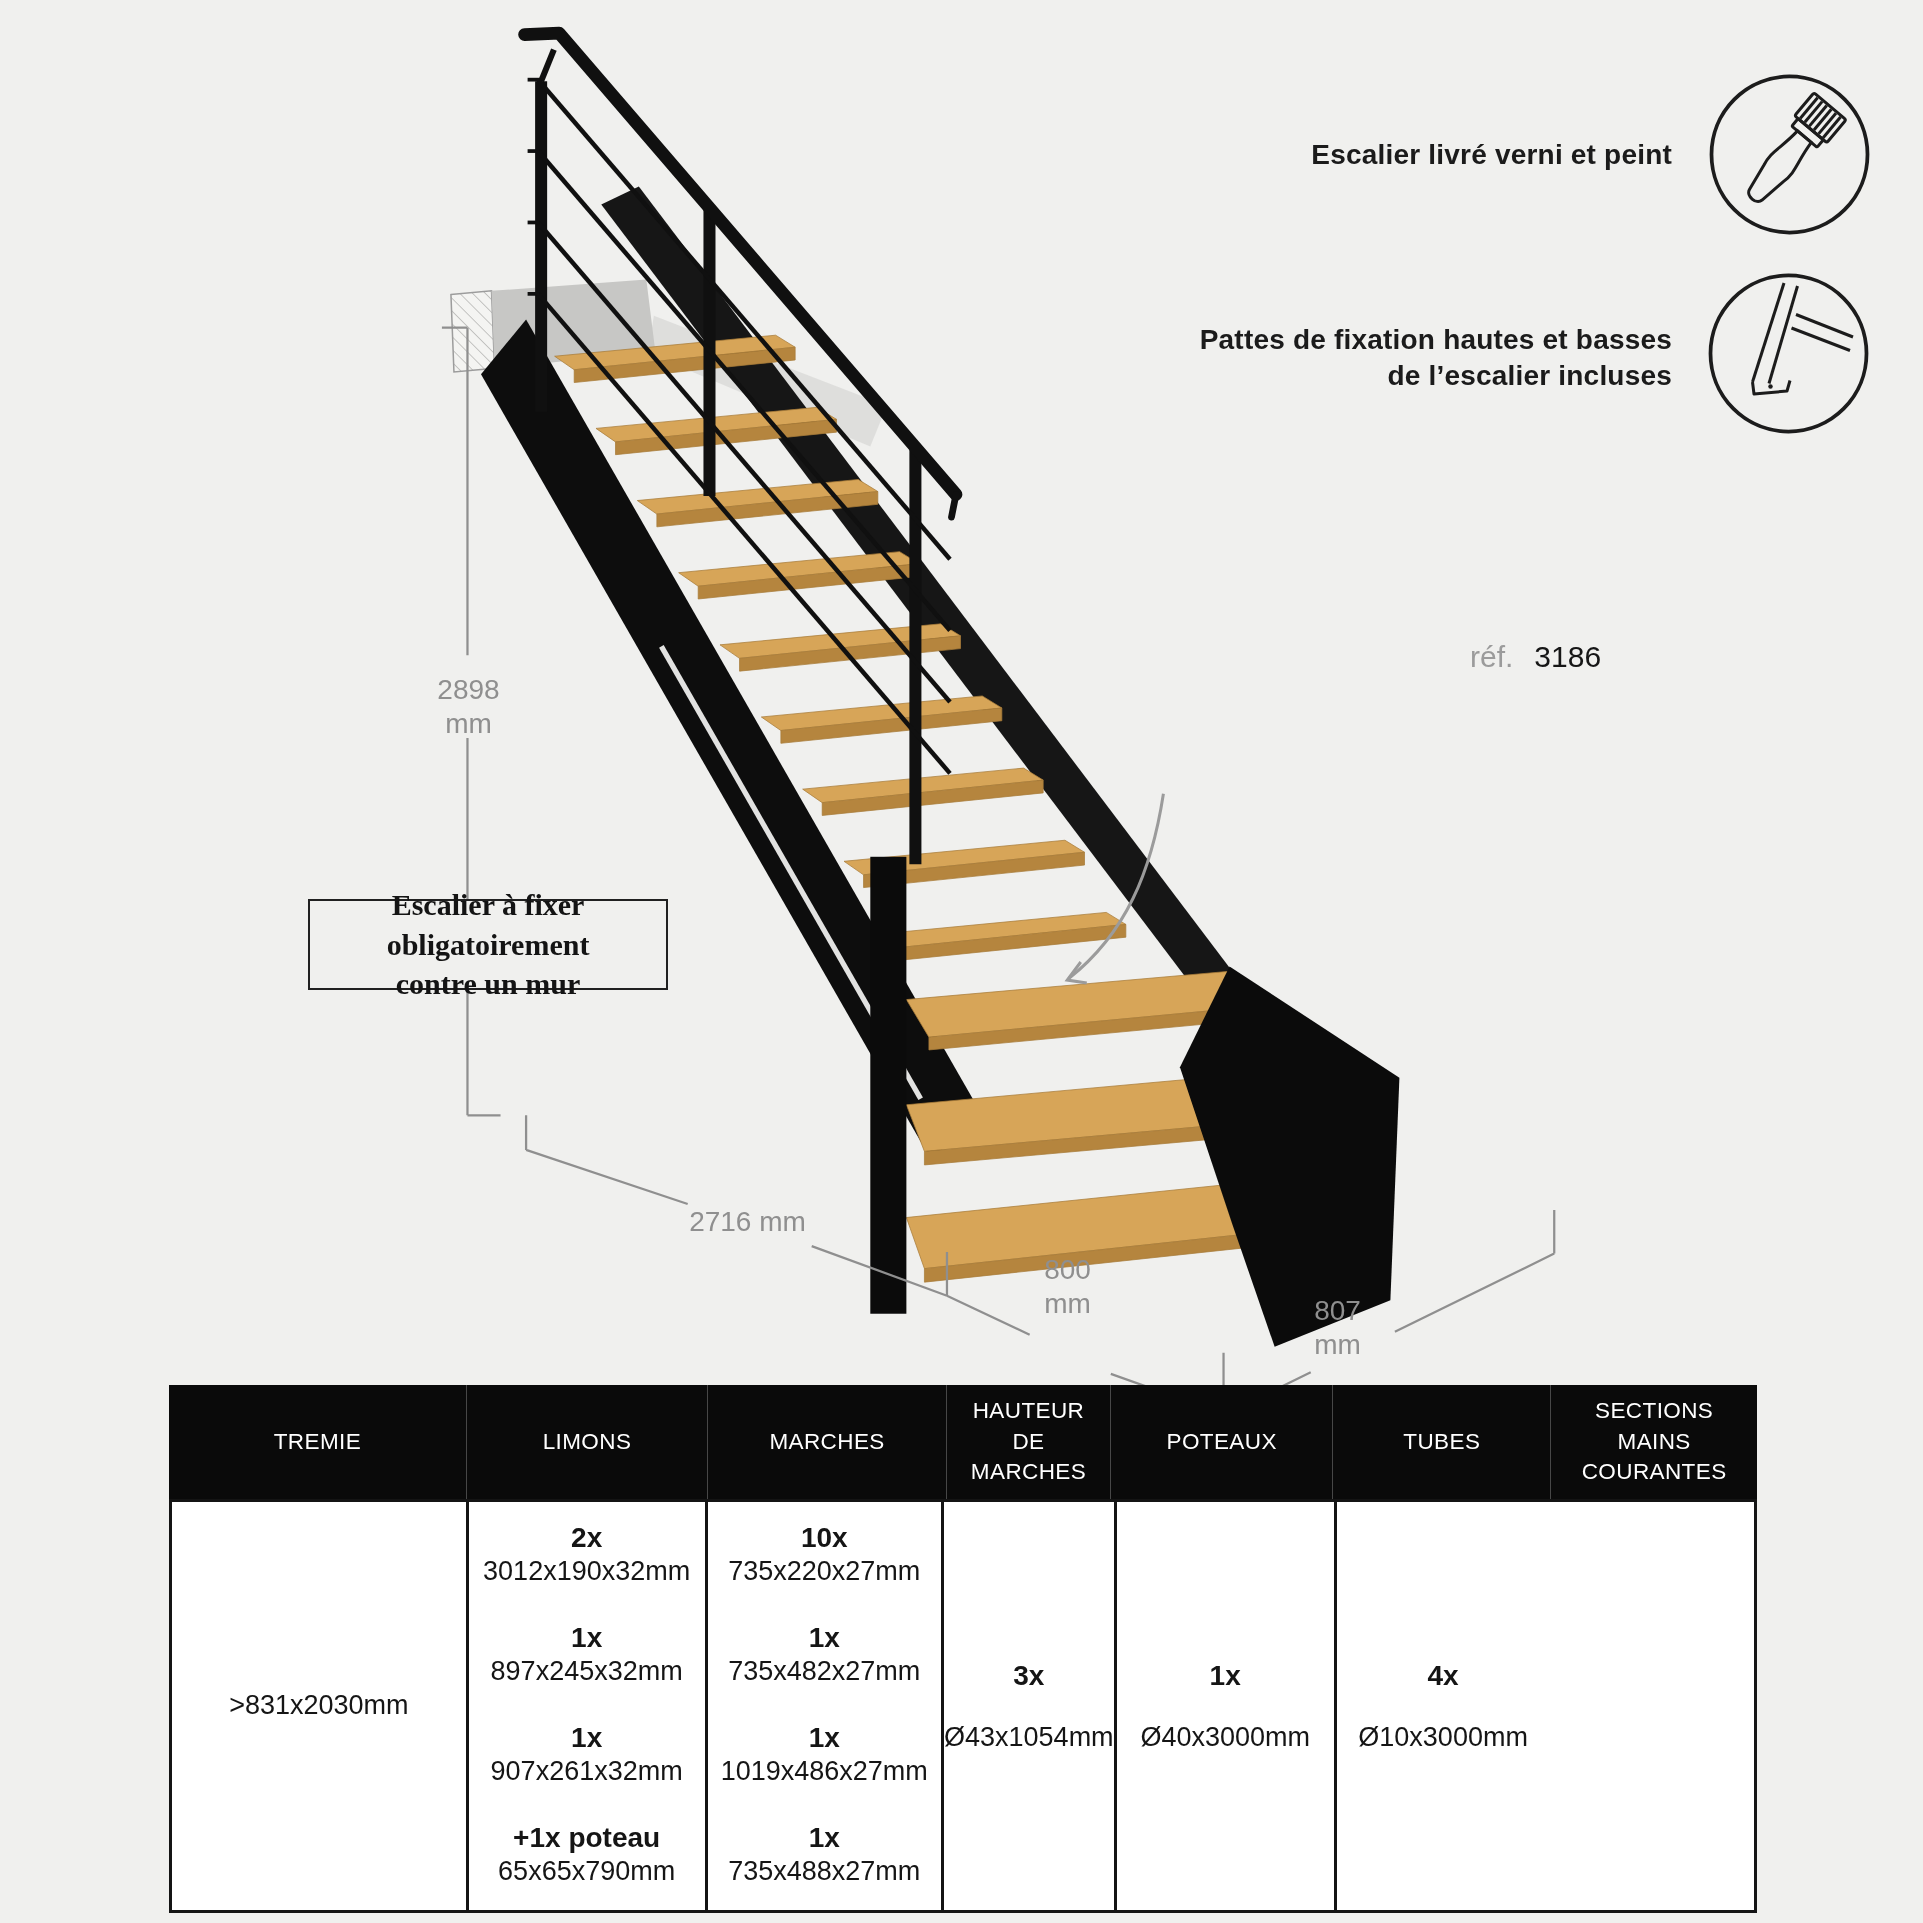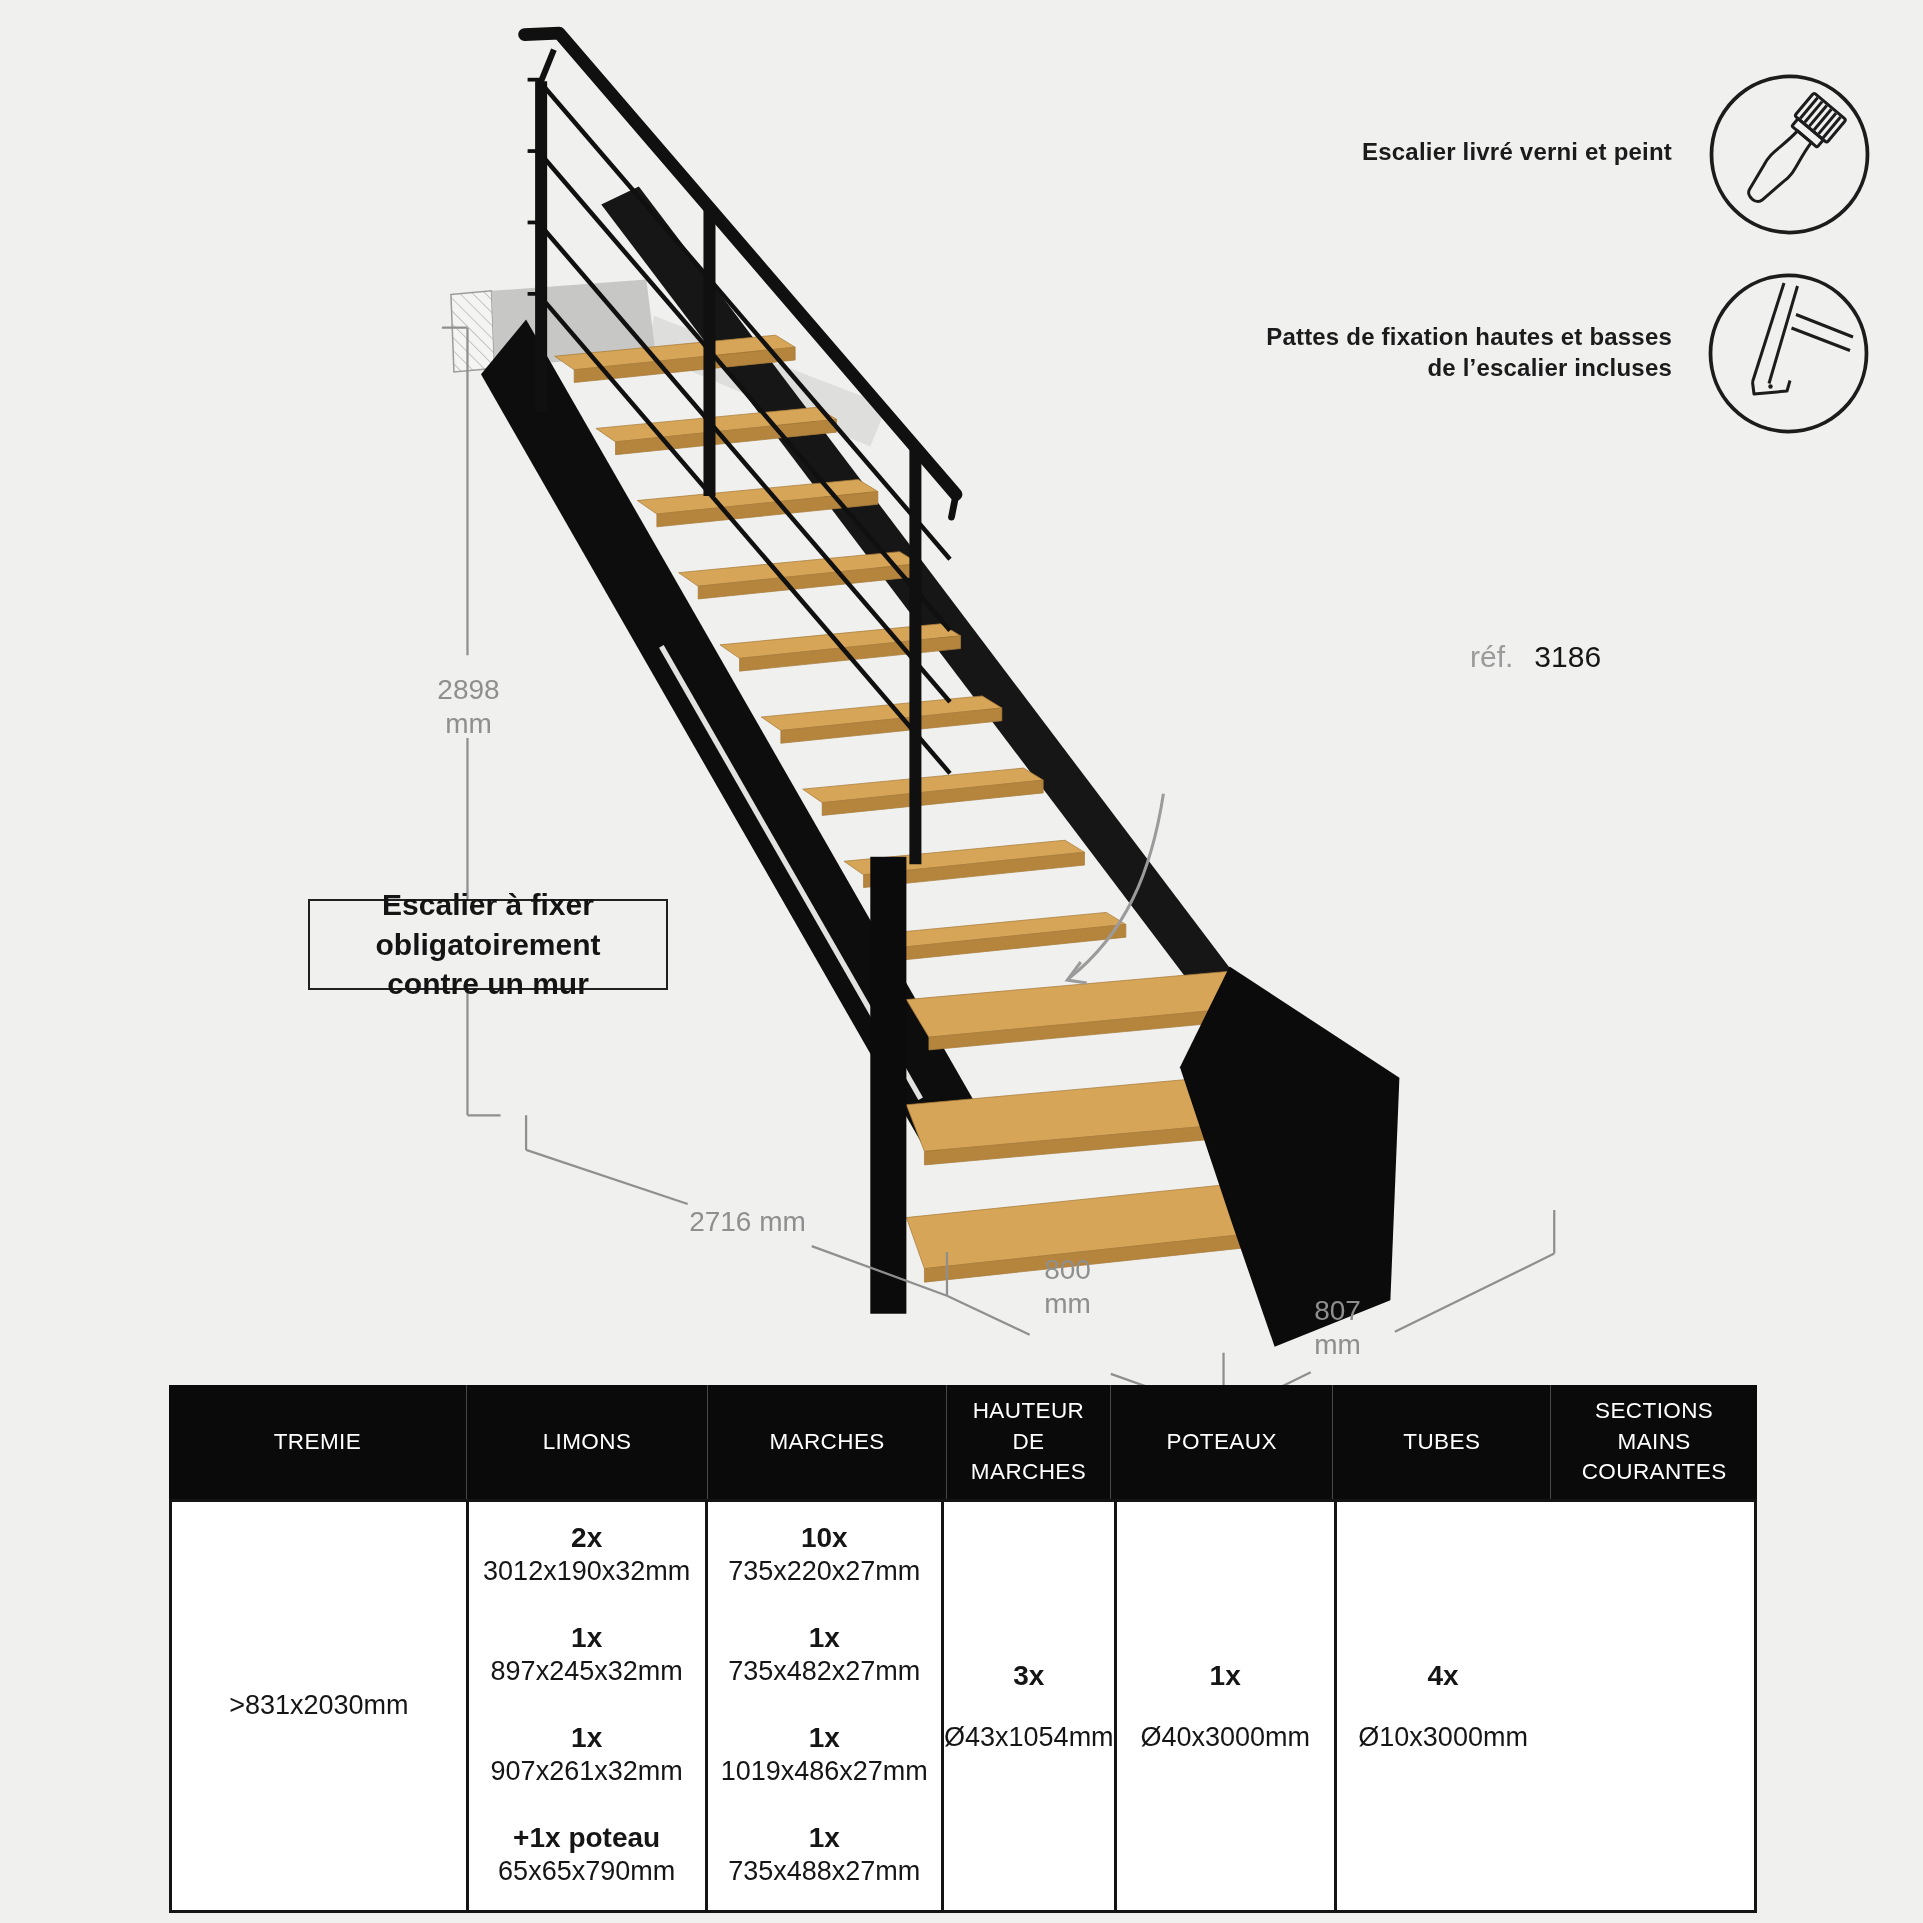--- a/index.html
+++ b/index.html
@@ -3,37 +3,37 @@
 <meta charset="utf-8">
 <style>
   html,body{margin:0;padding:0;}
   body{width:1924px;height:1924px;overflow:hidden;
        font-family:"Liberation Sans", sans-serif;}
   .canvas{position:relative;width:1924px;height:1924px;background:#f0f0ee;}
   .abs{position:absolute;}
   svg{display:block;}
 
   
-  .note{font-weight:600;font-size:24px;color:#1b1b1b;letter-spacing:0.2px;
+  .note{font-weight:600;font-size:28px;color:#1b1b1b;letter-spacing:0.2px;
         text-align:right;line-height:1.28;}
   .icon-circle{position:absolute;}
 
   
   .ref{font-size:30px;}
   .ref .lbl{color:#9b9b9b;font-weight:400;margin-right:21px;}
   .ref .val{color:#161616;font-weight:400;}
 
   
   .leds{width:601px;text-align:center;font-size:28px;color:#9c9c9c;}
   .leds .b{font-weight:700;color:#8a8a8a;}
 
   
   .wallbox{width:356px;height:87px;border:2.3px solid #202020;background:#f0f0ee;
            display:flex;flex-direction:column;align-items:center;justify-content:center;
-           font-size:30px;font-weight:700;color:#141414;line-height:1.32;text-align:center;}
+           font-size:30px;font-weight:700;color:#141414;line-height:1.32;text-align:center;font-family:Liberation Serif, serif;}
 
   
   .dim{color:#8f8f8f;font-size:28px;line-height:1.2;text-align:center;}
 
   
   .thead{left:169px;top:1385px;width:1588px;height:114px;background:#0a0a0a;
          display:grid;grid-template-columns:395fr 321fr 318fr 218fr 296fr 290fr 275fr;
          box-sizing:border-box;}
   .th{display:flex;align-items:center;justify-content:center;text-align:center;
       color:#ffffff;font-weight:400;font-size:22.5px;letter-spacing:0.4px;

